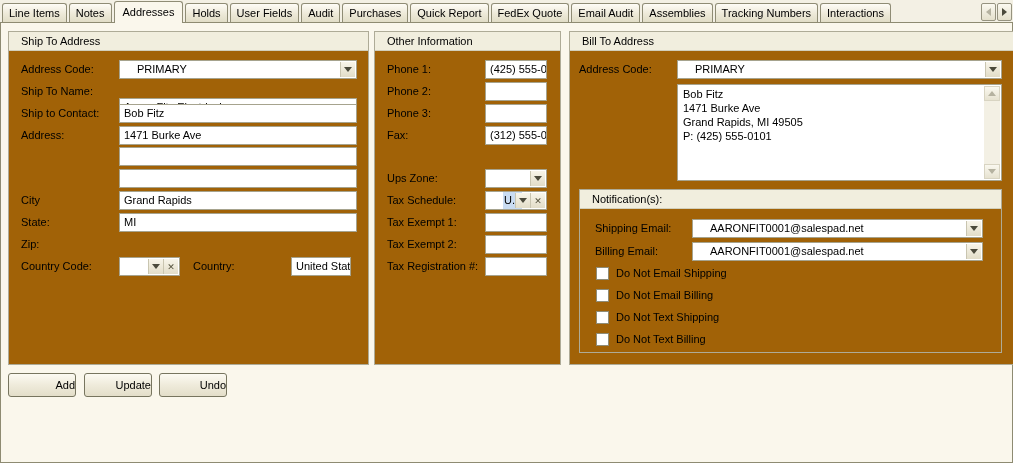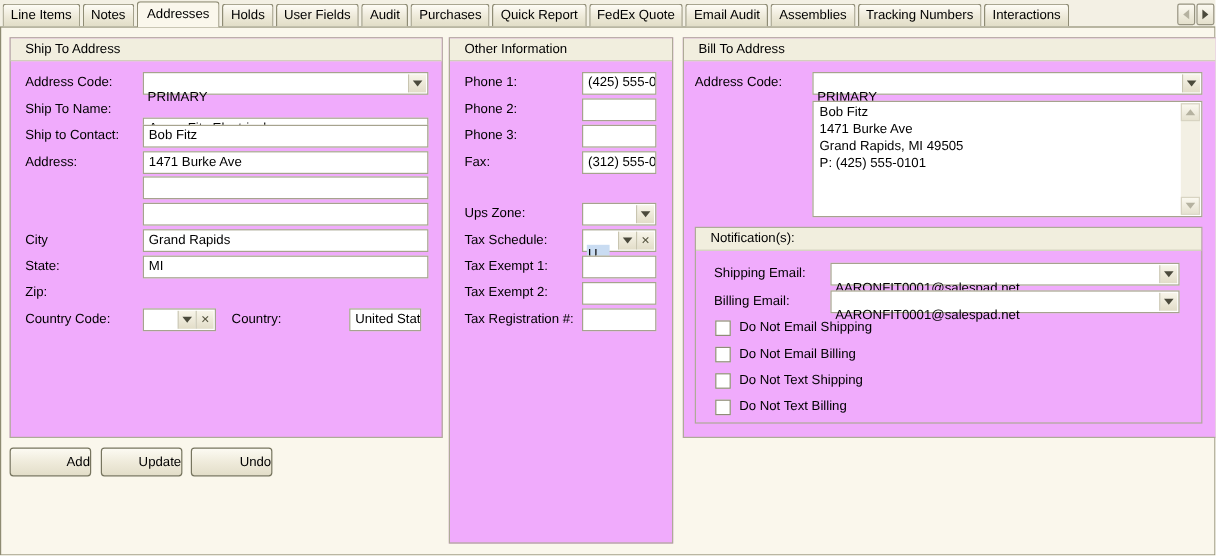--- a/index.html
+++ b/index.html
@@ -19,30 +19,30 @@
   .tab.active { height:22px; line-height:20px; margin-bottom:0; padding:0 8px;
                 background:#FAF7EC; position:relative; z-index:6;text-align:right; }
   .tsb { position:absolute; top:3px; width:15px; height:18px;
          background:linear-gradient(180deg,#FBF9F0,#E4E0CC); border:1px solid #969380;
          border-radius:2px; display:flex; align-items:center; justify-content:center; }
   .tsb.l { left:981px; } .tsb.r { left:997px; }
   
   .panel { position:absolute; left:0; top:22px; width:1013px; height:441px;
            background:#FAF7EC; border:1px solid #8E8B72; }
   
-  .group { position:absolute; background:#f0abfc; border:1px solid #AEAB97; }
+  .group { position:absolute; background:#a16207; border:1px solid #AEAB97; }
   .gcap { height:19px; line-height:19px; padding-left:12px; background:#F1EEDE;
           border-bottom:1px solid #D2CFBB; white-space:nowrap; overflow:hidden; }
   .glabel { position:absolute; white-space:nowrap; }
   
   .field, .combo, .memo { position:absolute; background:#FFF; border:1px solid #A6A38E; }
   .field { height:19px; line-height:17px; padding:0 4px; overflow:hidden; white-space:nowrap; }
   .combo { height:19px; }
-  .ctext { position:absolute; left:3px; right:18px; top:0; line-height:17px;
-           overflow:hidden; white-space:nowrap;margin-top:12px; }
+  .ctext { position:absolute; left:17px; right:18px; top:0; line-height:17px;
+           overflow:hidden; white-space:nowrap; }
   .ctext.sel { right:auto; padding:0 1px; background:#C9DCF2; }
   .dd, .clr { position:absolute; top:1px; bottom:1px; width:15px;
               background:linear-gradient(180deg,#F8F5EA,#E2DDC8);
               border-left:1px solid #C9C5B0;
               display:flex; align-items:center; justify-content:center; }
   .dd  { right:1px; }
   .combo.hasclr .dd { right:16px; }
   .clr { right:1px; }
   .icon-x::before { content:"\2715"; font-size:9px; font-weight:bold; color:#55533F; }
   .tri-down { width:0; height:0; border-left:4px solid transparent; border-right:4px solid transparent;
@@ -139,21 +139,21 @@
         <span class="ctext"></span>
         <span class="dd">
             <i class="tri-down"></i>
           </span>
         <span class="clr icon-x"></span>
       </div>
       <div class="glabel" style="left:184px;top:228px">Country:</div>
       <div class="field" style="left:282px;top:225px;width:60px">United States</div>
     </div>
 
-    <div class="group" style="left:373px;top:8px;width:187px;height:422px">
+    <div class="group" style="left:373px;top:8px;width:187px;height:334px">
       <div class="gcap">Other Information</div>
 
       <div class="glabel" style="left:12px;top:31px">Phone 1:</div>
       <div class="field" style="left:110px;top:28px;width:62px">(425) 555-0101</div>
 
       <div class="glabel" style="left:12px;top:53px">Phone 2:</div>
       <div class="field" style="left:110px;top:50px;width:62px"></div>
 
       <div class="glabel" style="left:12px;top:75px">Phone 3:</div>
       <div class="field" style="left:110px;top:72px;width:62px"></div>

